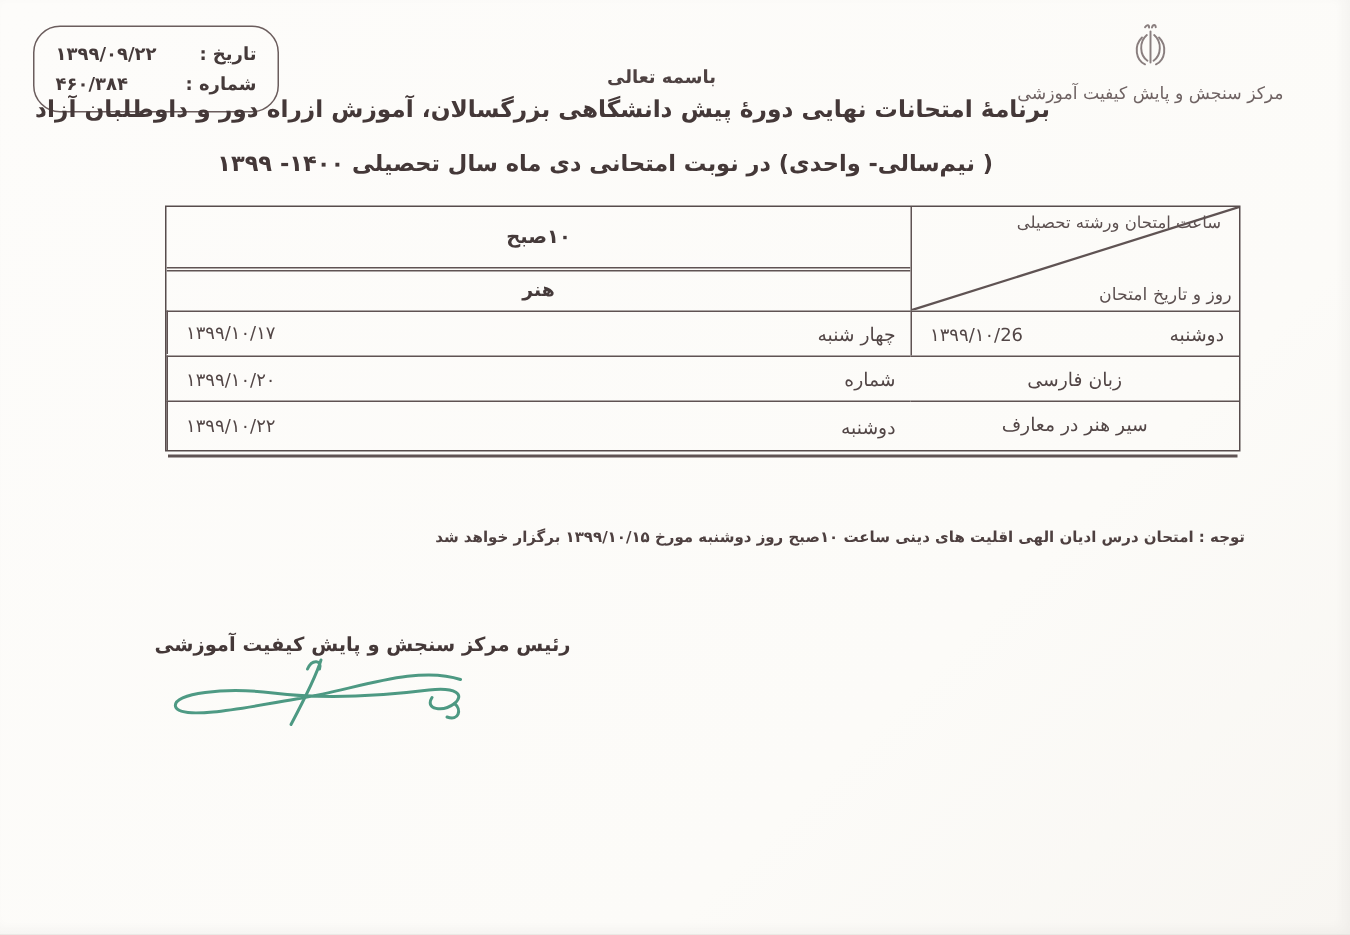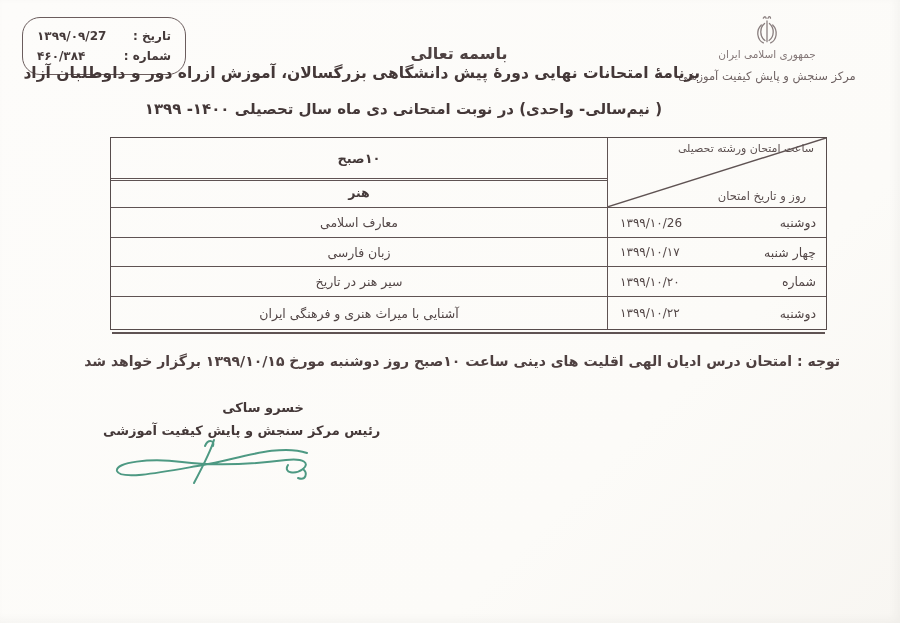--- a/index.html
+++ b/index.html
@@ -21,22 +21,22 @@
     position:absolute; left:22px; top:17px; width:164px; height:58px;
     border:1.4px solid #6b5d5d; border-radius:18px;
     display:flex; flex-direction:column; justify-content:center;
     padding:2px 14px; gap:6px;
   }
   .meta-row { display:flex; justify-content:space-between; align-items:baseline;
     font-size:12px; font-weight:bold; color:#453a3a; }
   .meta-row .val { letter-spacing:0.5px; }
   
   .bismillah {
-    position:absolute; left:374px; top:44px; width:170px; text-align:center;
-    font-size:16px; font-weight:bold; color:#4e4242;
+    position:absolute; left:356px; top:44px; width:170px; text-align:center;
+    font-size:12px; font-weight:bold; color:#4e4242;
   }
   
   .letterhead {
     position:absolute; right:18px; top:13px; width:230px; text-align:center;
   }
   .emblem { display:block; margin:0 auto 2px auto; }
   .lh-country { font-size:10.5px; color:#847878; }
   .lh-ministry { font-size:11.5px; color:#6f6363; margin-top:9px; }
   .lh-center { font-size:11.5px; color:#6f6363; margin-top:9px; }
   
@@ -61,21 +61,21 @@
   }
   .cell { position:relative; }
   .cell-r { border-left:1.7px solid #5f5353; }     
   .row-b { border-top:1.6px solid #5f5353; }       
   .corner { height:69px; overflow:hidden; }
   .corner svg { position:absolute; inset:0; }
   .corner-top {
     position:absolute; top:4px; right:12px; font-size:11px; color:#5c5050;
   }
   .corner-bottom {
-    position:absolute; bottom:4px; right:20px; font-size:11.5px; color:#5c5050;
+    position:absolute; bottom:4px; right:5px; font-size:11.5px; color:#5c5050;
   }
   .head-l { height:69px; overflow:hidden; }
   .time-box {
     height:41px; border-bottom:1.6px solid #5f5353;
     display:flex; align-items:center; justify-content:center;
     font-size:13px; font-weight:bold; color:#453a3a;
   }
   .track-box {
     height:24px; border-top:1.6px solid #5f5353; margin-top:1px;
     display:flex; align-items:center; justify-content:center;
@@ -86,43 +86,43 @@
     padding:0 10px 0 12px; font-size:12.5px; color:#524646;
   }
   .day-cell .date { font-size:12px; letter-spacing:1px; }
   .subj-cell {
     display:flex; align-items:center; justify-content:center;
     font-size:12.5px; color:#524646;
   }
   .h30 { height:30px; } .h29 { height:29px; } .h33 { height:33px; }
   
   .note {
-    position:absolute; right:60px; top:353px; white-space:nowrap;
-    font-size:14px; font-weight:bold; color:#4e4040;
+    position:absolute; right:70px; top:353px; white-space:nowrap;
+    font-size:10px; font-weight:bold; color:#4e4040;
   }
   
   .sig-name {
     position:absolute; left:178px; top:400px; width:170px; text-align:center;
     font-size:13px; font-weight:bold; color:#443838;
   }
   .sig-title {
     position:absolute; left:103px; top:423px; width:292px; text-align:left;
     font-size:13px; font-weight:bold; color:#443838;
   }
   .sig-mark { position:absolute; left:110px; top:433px; }
 </style>
 </head>
 <body>
 
 <div class="paper">
 
   <div class="meta-box">
     <div class="meta-row">
       <span>تاریخ :</span>
-      <span class="val">۱۳۹۹/۰۹/27</span>
+      <span class="val">۱۳۹۹/۰۹/۲۲</span>
     </div>
     <div class="meta-row">
       <span>شماره :</span>
       <span class="val">۴۶۰/۳۸۴</span>
     </div>
   </div>
 
   <div class="bismillah">باسمه تعالی</div>
 
   <div class="letterhead">
@@ -130,21 +130,20 @@
       <g fill="none" stroke="#8a7f7f" stroke-width="1.6" stroke-linecap="round">
         <path d="M16 9.5 L16 35"></path>
         <path d="M13 12.5 C6.5 18 7 29 13.5 33.5"></path>
         <path d="M19 12.5 C25.5 18 25 29 18.5 33.5"></path>
         <path d="M9 14.5 C2 21.5 4 33 11.5 36.5"></path>
         <path d="M23 14.5 C30 21.5 28 33 20.5 36.5"></path>
         <path d="M11.5 6 C13 3.5 15 4 14.8 6.3"></path>
         <path d="M17.2 6.3 C18 3.5 20.3 3.6 20.3 6.1"></path>
       </g>
     </svg>
-    <div class="lh-country">جمهوری اسلامی ایران</div>
     <div class="lh-center">مرکز سنجش و پایش کیفیت آموزشی</div>
   </div>
 
   <div class="title1">برنامهٔ امتحانات نهایی دورهٔ پیش دانشگاهی بزرگسالان، آموزش ازراه دور و داوطلبان آزاد</div>
   <div class="title2">( نیم‌سالی- واحدی) در نوبت امتحانی دی ماه سال تحصیلی ۱۴۰۰- ۱۳۹۹</div>
 
   <div class="sheet-table">
 
     <div class="cell cell-r corner">
       <svg width="219" height="69" viewBox="0 0 219 69" preserveAspectRatio="none">
@@ -156,53 +155,46 @@
 
     <div class="cell head-l">
       <div class="time-box">۱۰صبح</div>
       <div class="track-box">هنر</div>
     </div>
 
     <div class="cell cell-r row-b day-cell h30">
       <span>دوشنبه</span>
       <span class="date">۱۳۹۹/۱۰/26</span>
     </div>
-    <div class="cell row-b subj-cell h30">
-      <span>معارف اسلامی</span>
-    </div>
 
     <div class="cell cell-r row-b day-cell h29">
       <span>چهار شنبه</span>
       <span class="date">۱۳۹۹/۱۰/۱۷</span>
     </div>
     <div class="cell row-b subj-cell h29">
       <span>زبان فارسی</span>
     </div>
 
     <div class="cell cell-r row-b day-cell h30">
       <span>شماره</span>
       <span class="date">۱۳۹۹/۱۰/۲۰</span>
     </div>
     <div class="cell row-b subj-cell h30">
-      <span>سیر هنر در تاریخ</span>
+      <span>سیر هنر در معارف</span>
     </div>
 
     <div class="cell cell-r row-b day-cell h33">
       <span>دوشنبه</span>
       <span class="date">۱۳۹۹/۱۰/۲۲</span>
     </div>
-    <div class="cell row-b subj-cell h33">
-      <span>آشنایی با میراث هنری و فرهنگی ایران</span>
-    </div>
 
   </div>
 
   <div class="note">توجه : امتحان درس ادیان الهی اقلیت های دینی ساعت ۱۰صبح روز دوشنبه مورخ ۱۳۹۹/۱۰/۱۵ برگزار خواهد شد</div>
 
-  <div class="sig-name">خسرو ساکی</div>
   <div class="sig-title">رئیس مرکز سنجش و پایش کیفیت آموزشی</div>
   <svg class="sig-mark" width="205" height="62" viewBox="0 0 205 62">
     <g fill="none" stroke="#3f9179" stroke-width="2" stroke-linecap="round" opacity="0.92">
       <path d="M197 20 C168 10 125 27 93 32 C58 38 10 48 7 38 C5 29 40 25 72 29 C112 34 152 30 176 27 C194 25 200 30 193 36 C185 42 173 40 178 32"></path>
       <path d="M104 7 C101 17 93 33 84 50"></path>
       <path d="M95 13 C98 6 105 7 103 13"></path>
       <path d="M193 36 C198 40 196 48 188 45"></path>
     </g>
   </svg>
 

